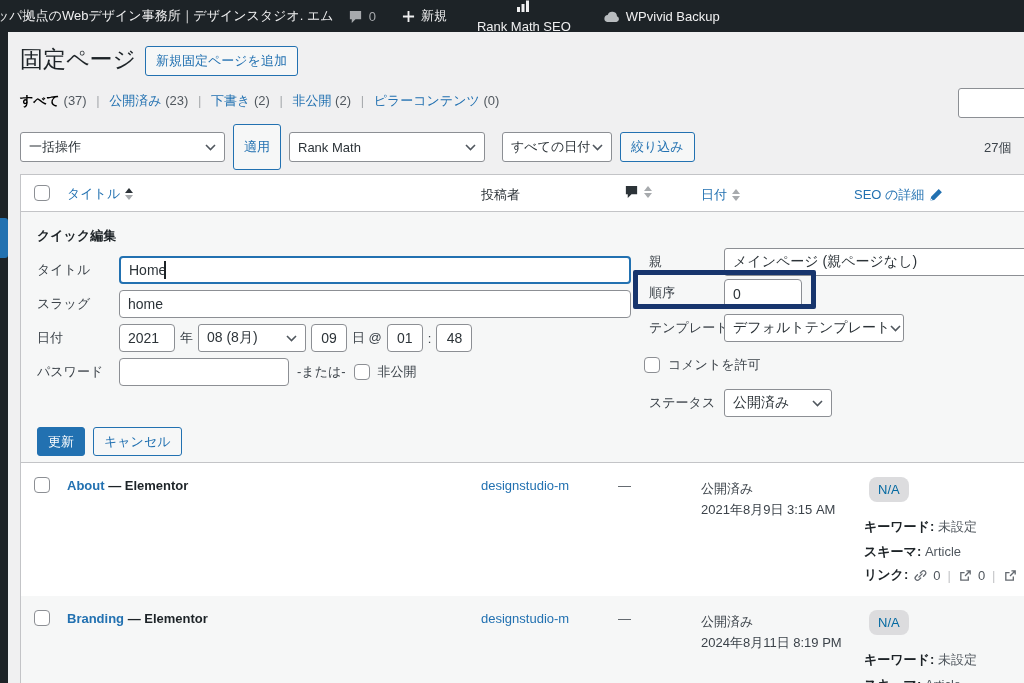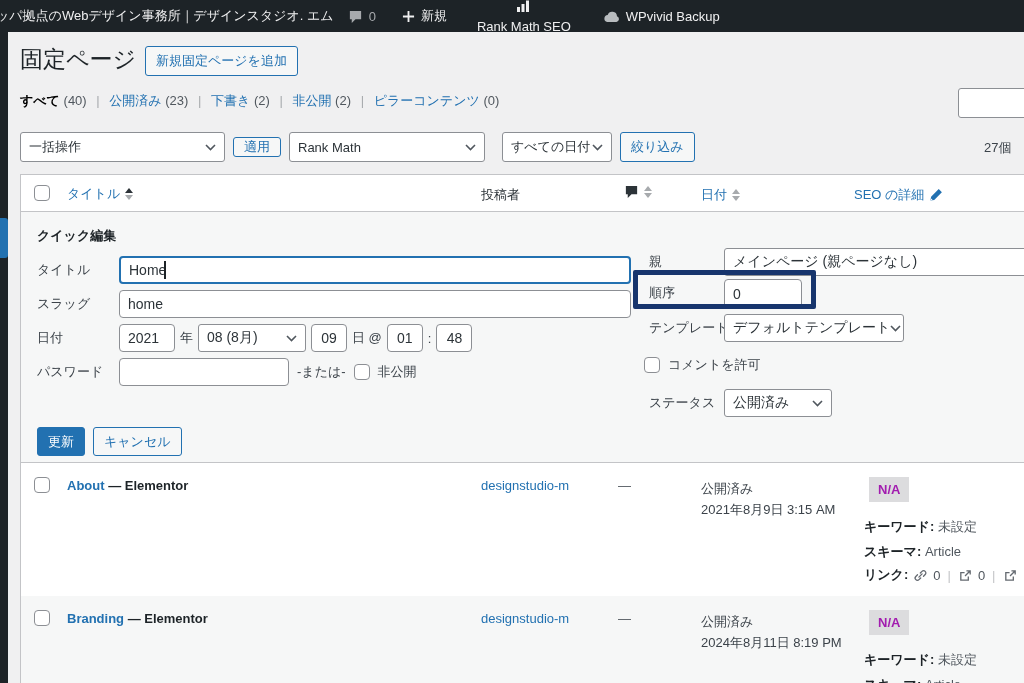--- a/index.html
+++ b/index.html
@@ -38,21 +38,21 @@
   .search-box { position:absolute; left:958px; top:88px; width:90px; height:30px;
                 border:1px solid #8c8f94; border-radius:3px; background:#fff; }
   
   .tablenav { position:absolute; left:20px; top:132px; display:flex; align-items:center; height:30px; }
   .select { display:inline-flex; align-items:center; justify-content:space-between; 
             background:#fff; border:1px solid #8c8f94; border-radius:3px; height:30px;
             padding:0 8px; font-size:13px; color:#2c3338; cursor:pointer; white-space:nowrap; overflow:hidden; }
   .sel-bulk { width:205px; }
   .sel-dates { width:110px; margin-left:17px; }
   .sel-rm { width:196px; margin-left:8px; }
-  .apply-btn { height:20px; margin-left:8px; }
+  .apply-btn { height:46px; margin-left:8px; }
   .filter-btn { height:30px; margin-left:8px; }
   .item-count { position:absolute; left:984px; top:139px; color:#3c434a; }
   
   .table { position:absolute; left:20px; top:174px; width:1012px; background:#fff;
            border:1px solid #c3c4c7; }
   .thead { position:relative; height:37px; border-bottom:1px solid #c3c4c7; background:#fff; }
   .checkbox { display:inline-block; width:16px; height:16px; background:#fff;
               border:1px solid #8c8f94; border-radius:4px; cursor:pointer; }
   .th { position:absolute; display:flex; align-items:center; gap:5px; font-size:13px; }
   .th a { color:#2271b1; text-decoration:none; cursor:pointer; }
@@ -87,22 +87,22 @@
   .row-1 { height:133px; background:#fff; }
   .row-2 { height:130px; background:#f6f7f7; }
   .cell { position:absolute; font-size:13px; }
   .c-cb { left:13px; top:14px; }
   .c-title { left:46px; top:15px; font-weight:bold; color:#1d2327; white-space:nowrap; }
   .c-title a { color:#2271b1; text-decoration:none; cursor:pointer; }
   .c-author { left:460px; top:15px; }
   .c-author a { color:#2271b1; text-decoration:none; cursor:pointer; }
   .c-comments { left:597px; top:15px; color:#50575e; }
   .c-date { left:680px; top:15px; line-height:21px; color:#3c434a; }
-  .seo-badge { position:absolute; left:848px; top:14px; background:#dcdcde; color:#a21caf;
-               border-radius:0; padding:5px 9px; font-weight:700; }
+  .seo-badge { position:absolute; left:848px; top:14px; background:#dcdcde; color:#0369a1;
+               border-radius:8px; padding:5px 9px; font-weight:400; }
   .seo-line { position:absolute; left:843px; white-space:nowrap; color:#50575e; }
   .seo-line b { color:#1d2327; }
   .seo-kw { top:55px; } .seo-schema { top:80px; }
   .seo-links { top:103px; display:flex; align-items:center; gap:5px; }
   .seo-links .lsep { color:#c3c4c7; margin:0 2px; }
   
   .annotation { position:absolute; left:633px; top:270px; width:183px; height:39px;
                 border:5px solid #17356d; border-radius:2px; z-index:60; pointer-events:none; }
   svg { display:block; }
 </style>
@@ -148,21 +148,21 @@
 </div>
 
 <div class="side-strip">
   <div class="side-indicator"></div>
 </div>
 
 <h1 class="page-title">固定ページ</h1>
 <button class="btn add-new">新規固定ページを追加</button>
 
 <div class="views">
-  <span class="current"><span>すべて</span> <span style="font-weight:normal;color:#50575e">(40)</span></span>
+  <span class="current"><span>すべて</span> <span style="font-weight:normal;color:#50575e">(37)</span></span>
   <span class="sep">|</span>
   <a><span>公開済み</span></a> <span>(23)</span>
   <span class="sep">|</span>
   <a><span>下書き</span></a> <span>(2)</span>
   <span class="sep">|</span>
   <a><span>非公開</span></a> <span>(2)</span>
   <span class="sep">|</span>
   <a><span>ピラーコンテンツ</span></a> <span>(0)</span>
 </div>
 

